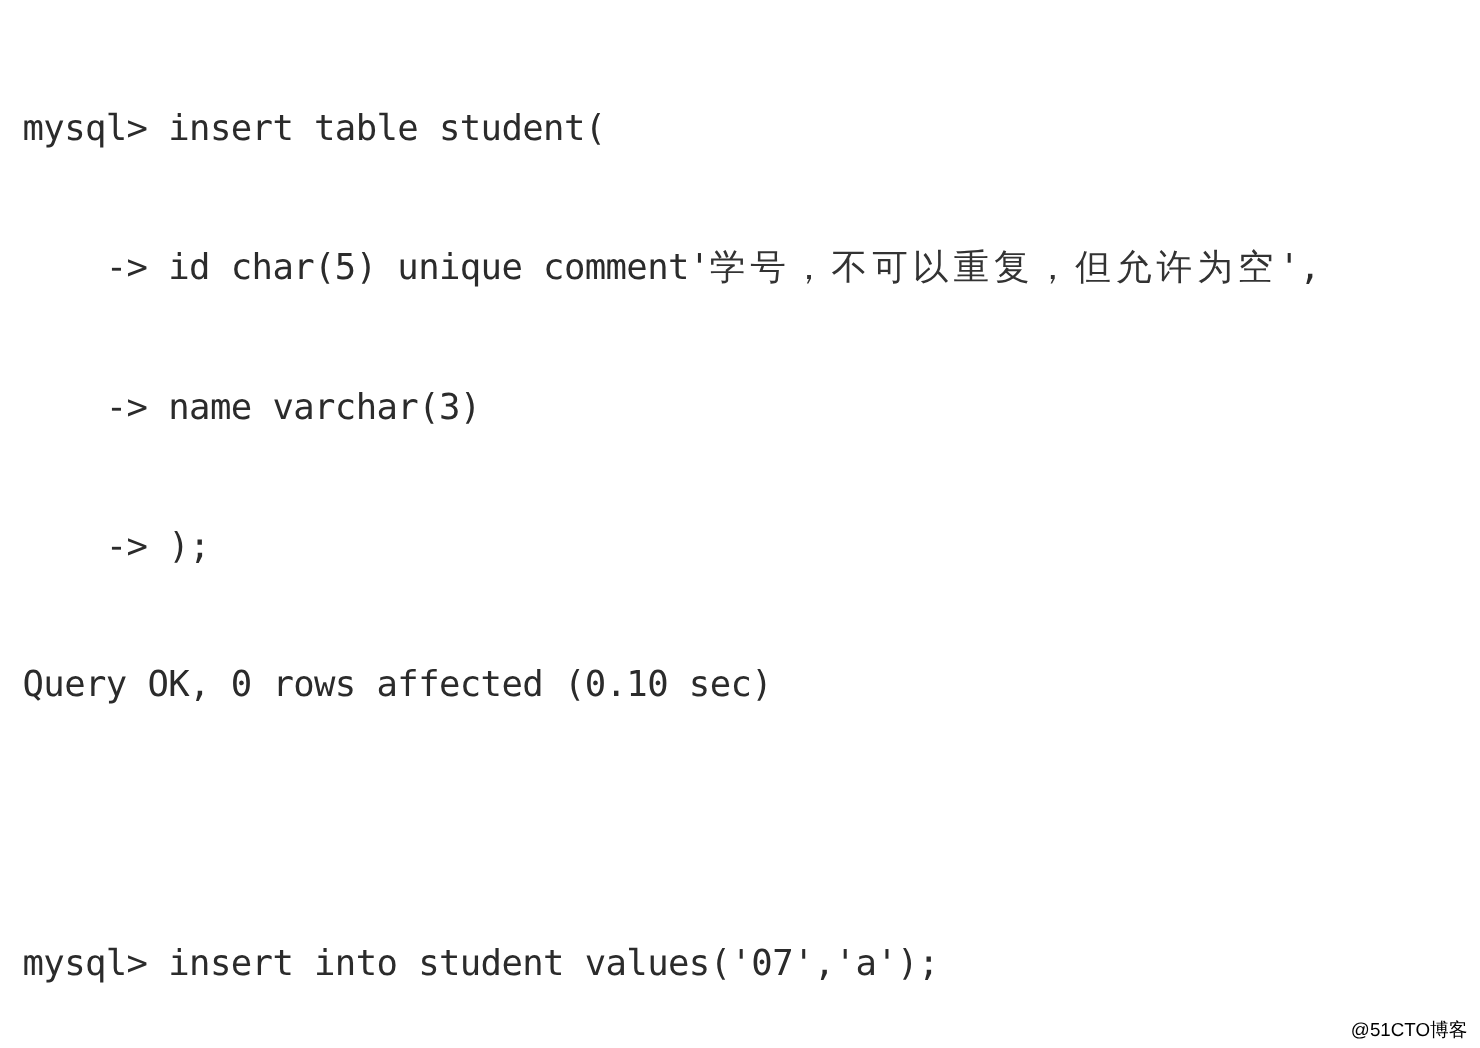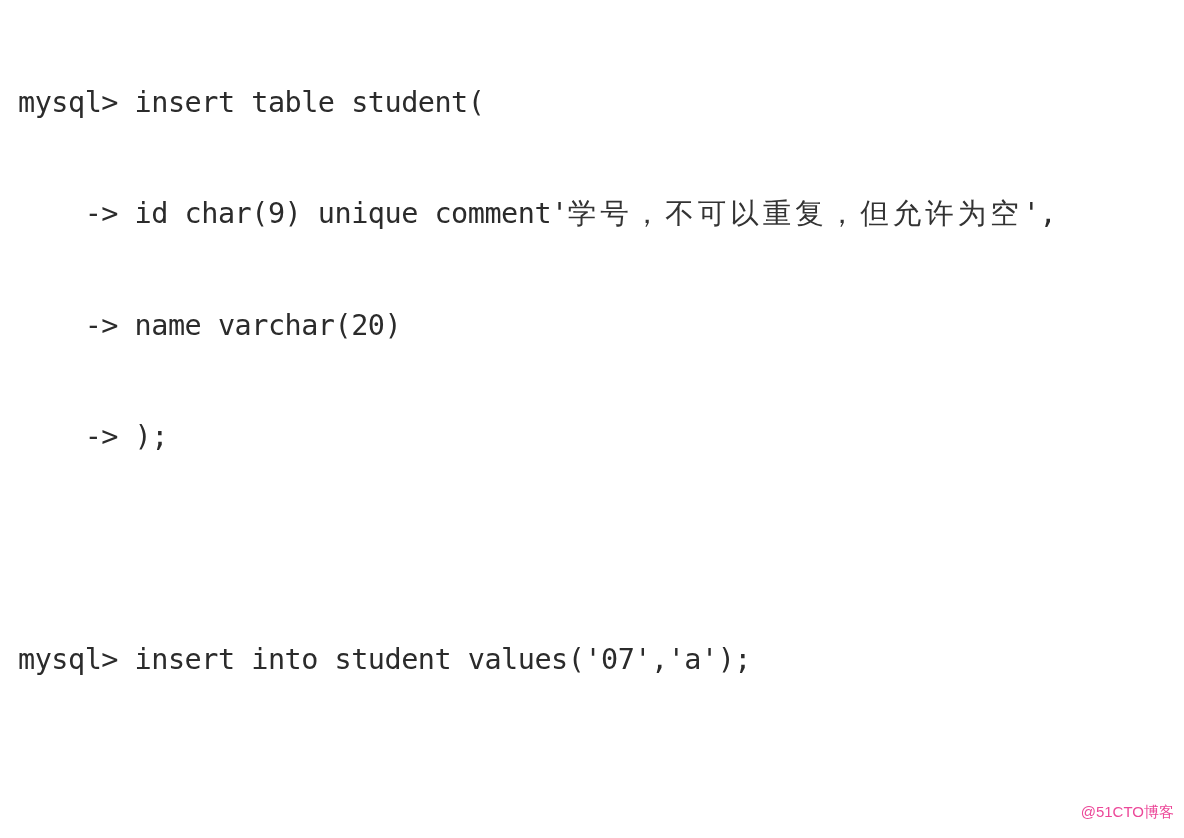--- a/index.html
+++ b/index.html
@@ -29,34 +29,35 @@
       height: 37.1px;
     }
     .cjk {
       font-family: Liberation Sans, sans-serif;
       letter-spacing: 4px;
       color: #333;
     }
     .watermark {
       position: absolute;
       right: 10px;
-      bottom: 16px;
+      bottom: 4px;
       font-family: "Liberation Sans", sans-serif;
       font-size: 15px;
-      color: #ec4899;
+      color: #000000;
     }
   </style>
 </head>
 <body>
 
 <div class="terminal">
   <span class="line"><span>mysql&gt; </span><span>insert table student(</span></span>
-  <span class="line"><span>    -&gt; </span><span>id char(9) unique comment'</span><span class="cjk">学号，不可以重复，但允许为空</span><span>',</span></span>
-  <span class="line"><span>    -&gt; </span><span>name varchar(20)</span></span>
+  <span class="line"><span>    -&gt; </span><span>id char(5) unique comment'</span><span class="cjk">学号，不可以重复，但允许为空</span><span>',</span></span>
+  <span class="line"><span>    -&gt; </span><span>name varchar(3)</span></span>
   <span class="line"><span>    -&gt; </span><span>);</span></span>
+  <span class="line">Query OK, 0 rows affected (0.10 sec)</span>
   <span class="line"></span>
   <span class="line"><span>mysql&gt; </span><span>insert into student values('07','a');</span></span>
   
   
   
   
   
   
   
   

